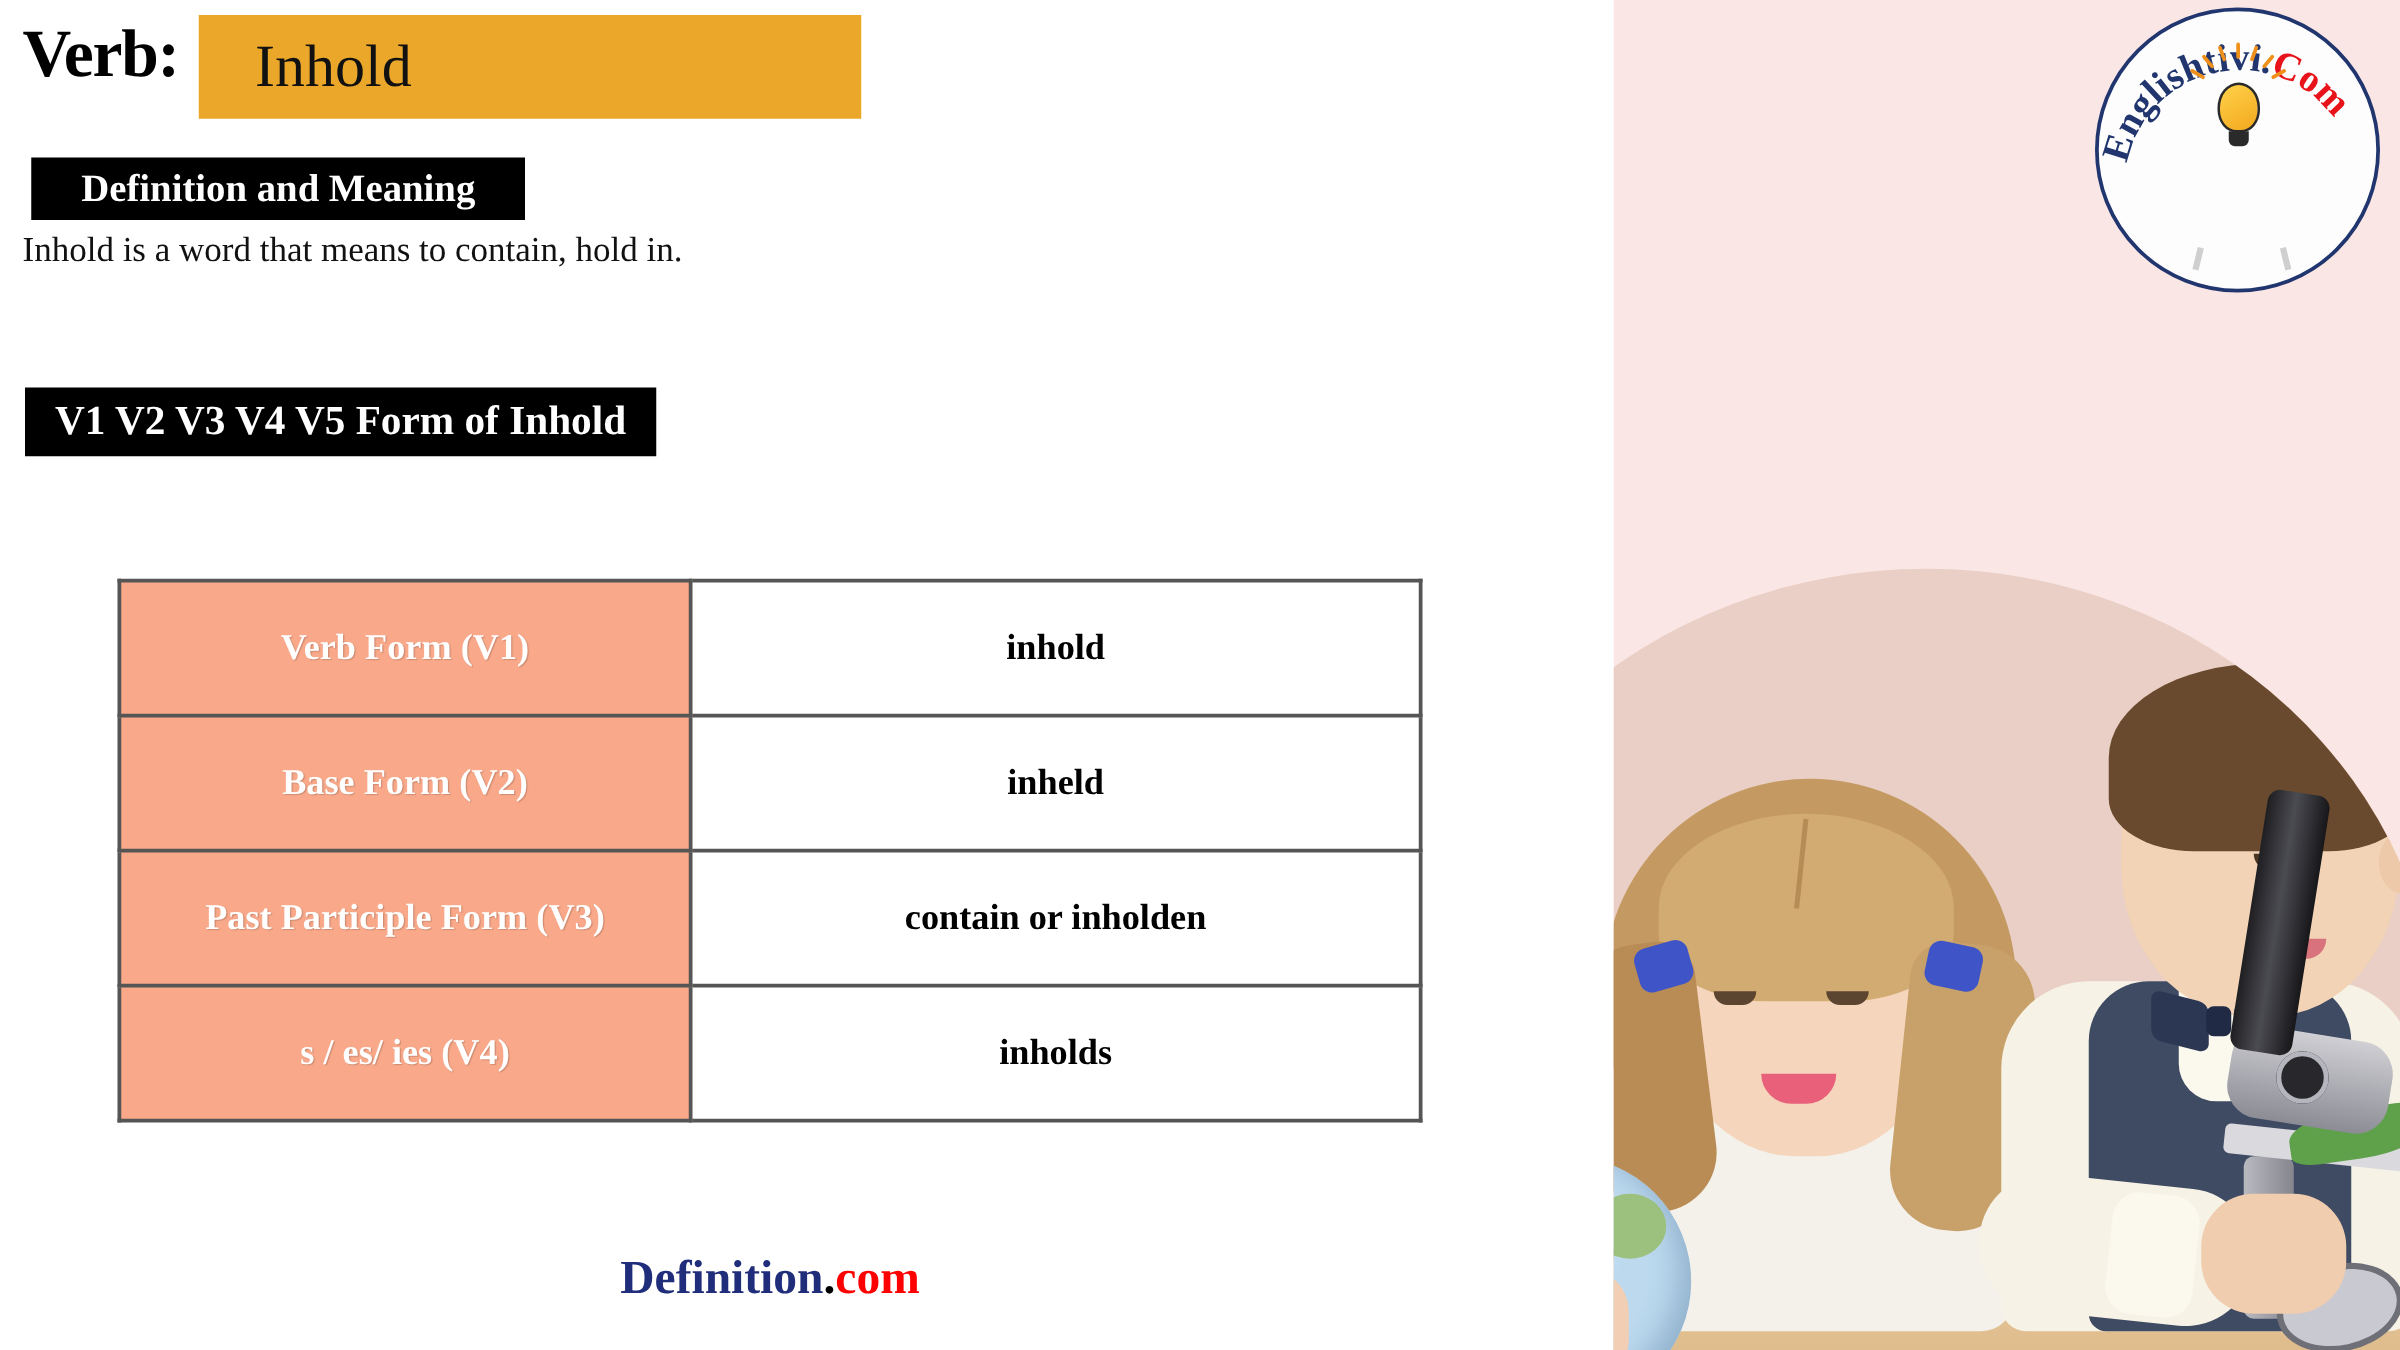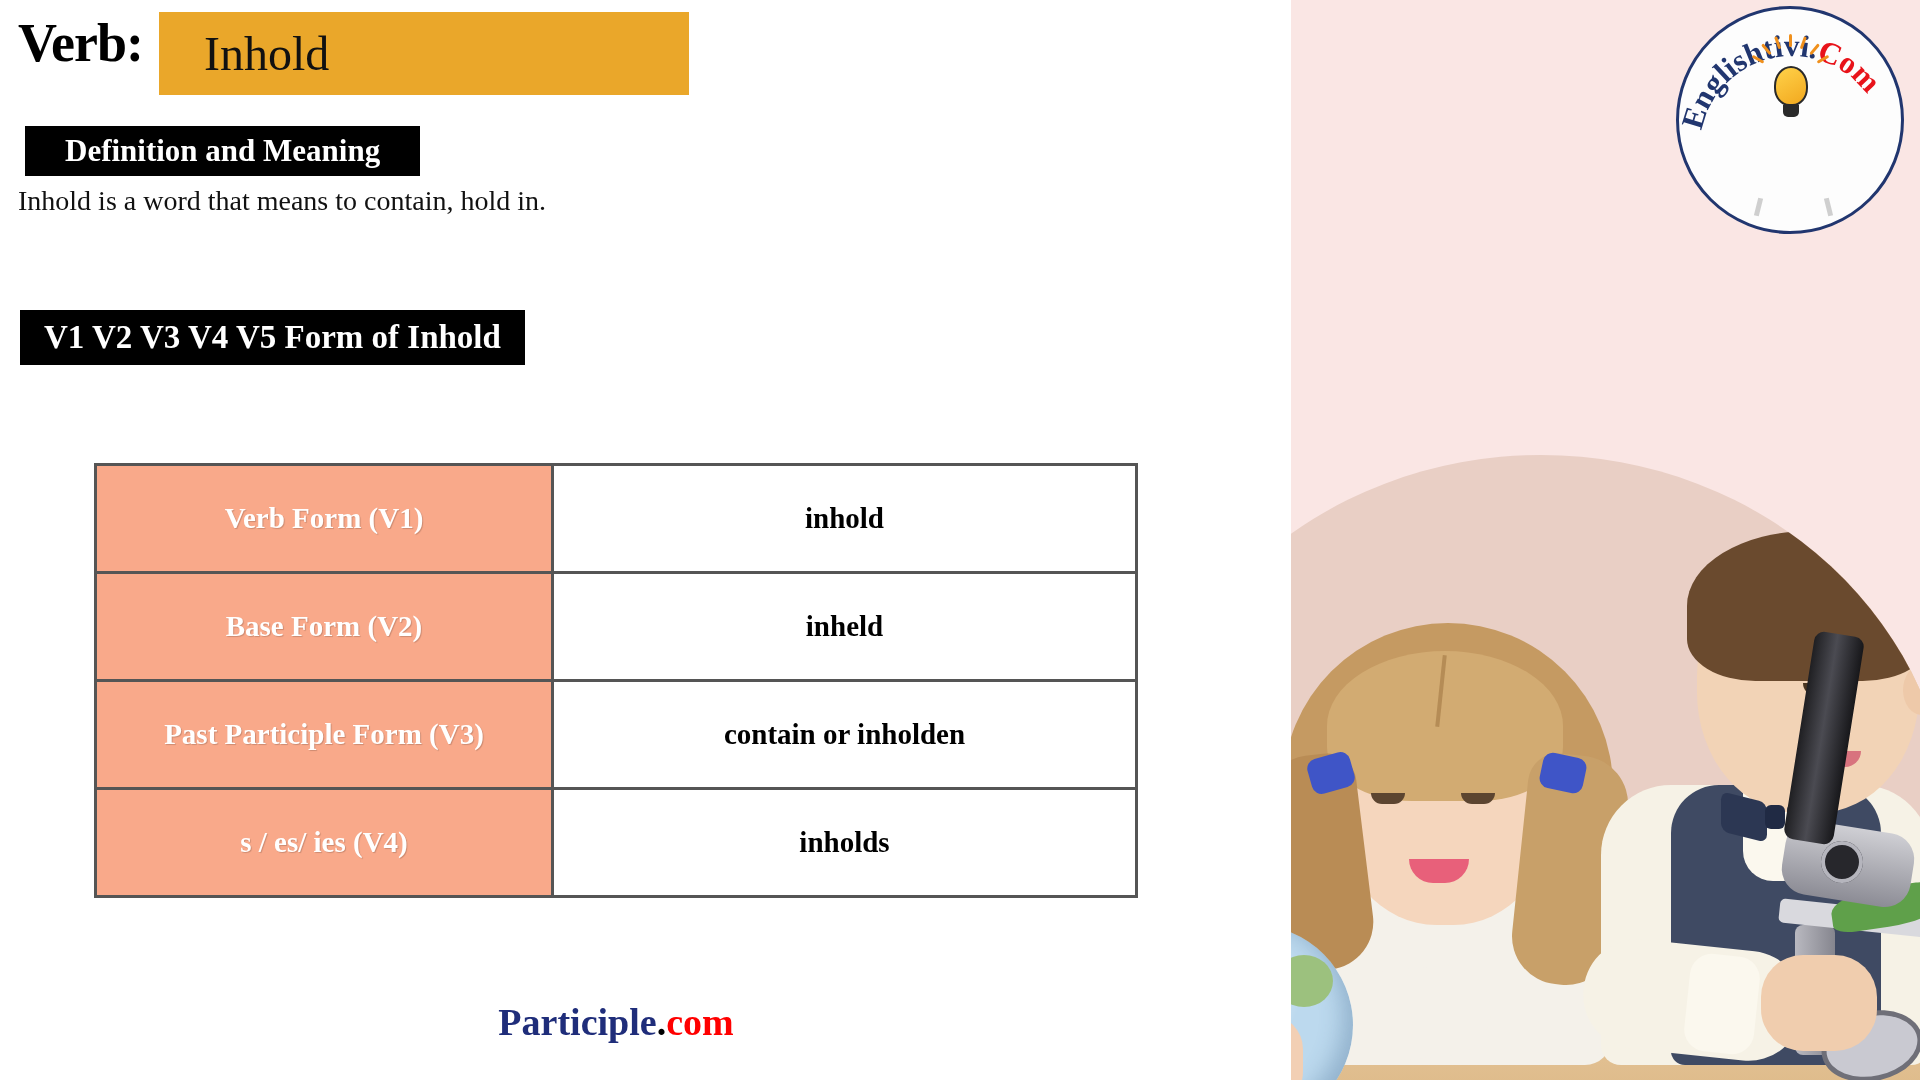--- a/index.html
+++ b/index.html
@@ -644,14 +644,14 @@
       <td class="value">contain or inholden</td>
     </tr>
     <tr>
       <td class="label">s / es/ ies (V4)</td>
       <td class="value">inholds</td>
     </tr>
   </tbody>
 </table>
 
 <div class="footer-brand">
-  <span class="brand-name">Participle</span><span class="brand-dot">.</span><span class="brand-tld">com</span>
+  <span class="brand-name">Definition</span><span class="brand-dot">.</span><span class="brand-tld">com</span>
 </div>
 
 </body></html>

